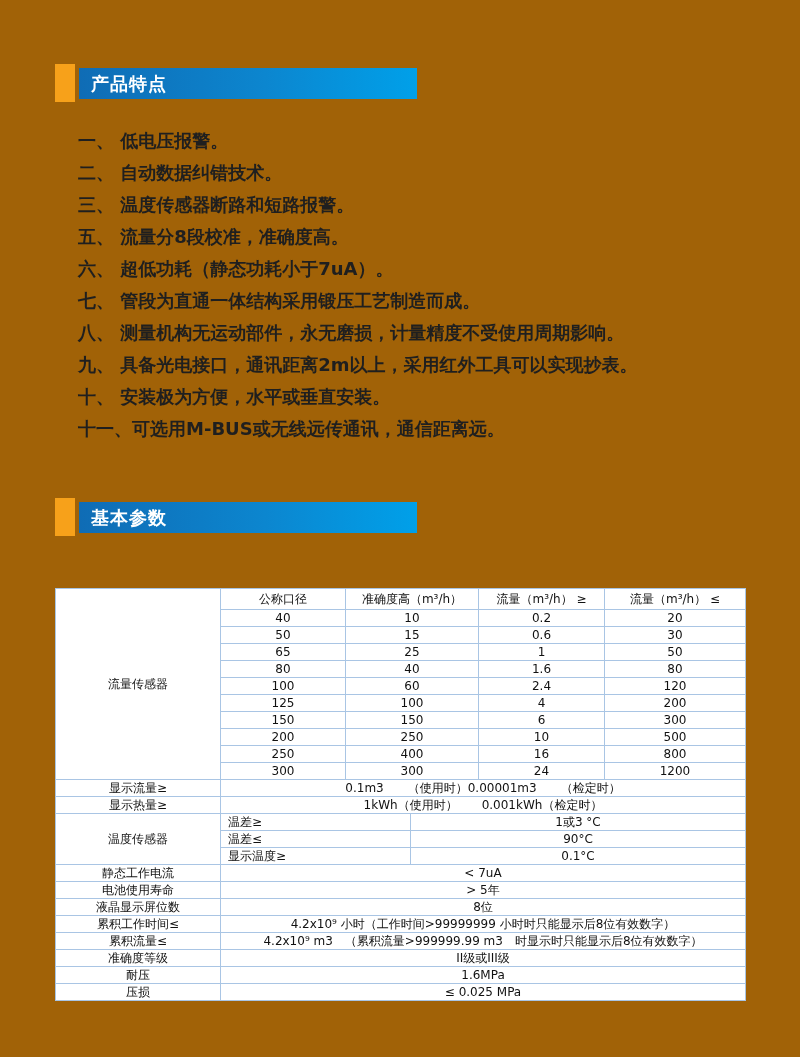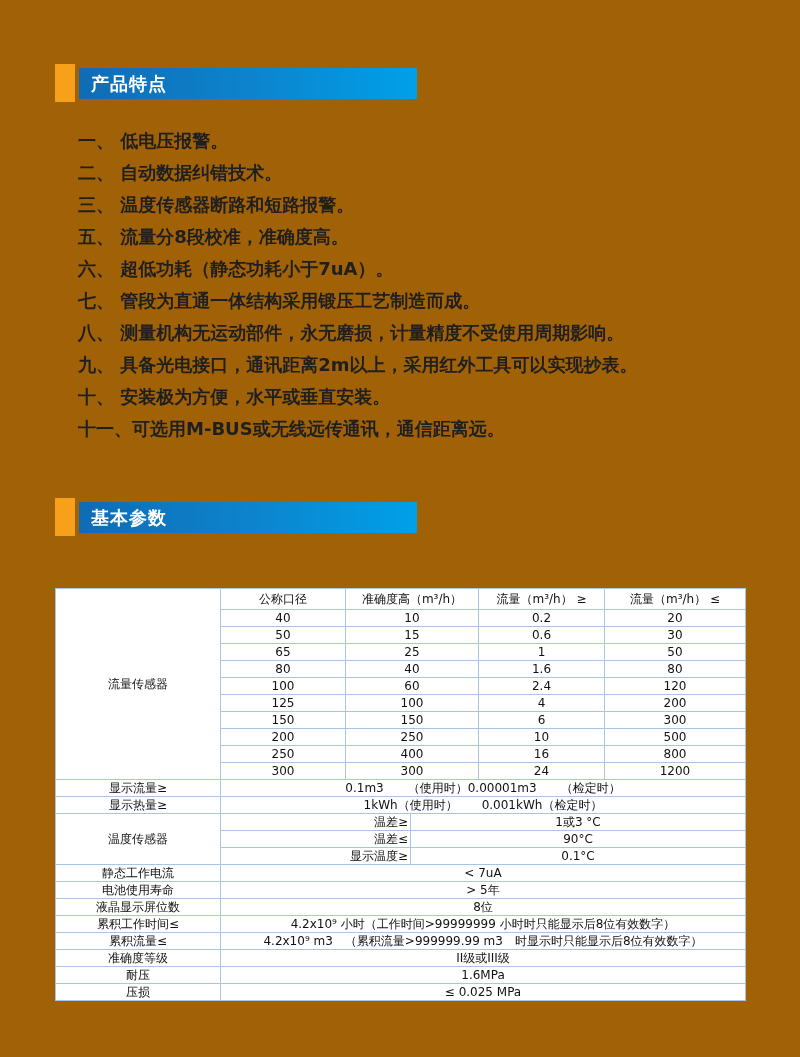--- a/index.html
+++ b/index.html
@@ -46,21 +46,21 @@
     font-size: 12px; color: #111;
   }
   .param-table td {
     border: 1px solid #a9c5e4;
     text-align: center; vertical-align: middle;
     height: 17px; line-height: 15px;
     padding: 0 2px; overflow: hidden; white-space: nowrap;
     font-weight: normal; background: #ffffff;
   }
   .param-table tr.hdr td { height: 21px; margin-top: 20px; }
-  .param-table td.tleft { text-align: right; padding-left: 7px; margin-top: 13px; }
+  .param-table td.tleft { text-align: left; padding-left: 7px; margin-top: 13px; }
 </style>
 </head>
 <body>
 
 <div class="page">
 
   <div class="section-header first">
     <div class="orange-block"></div>
     <div class="banner">产品特点</div>
   </div>

